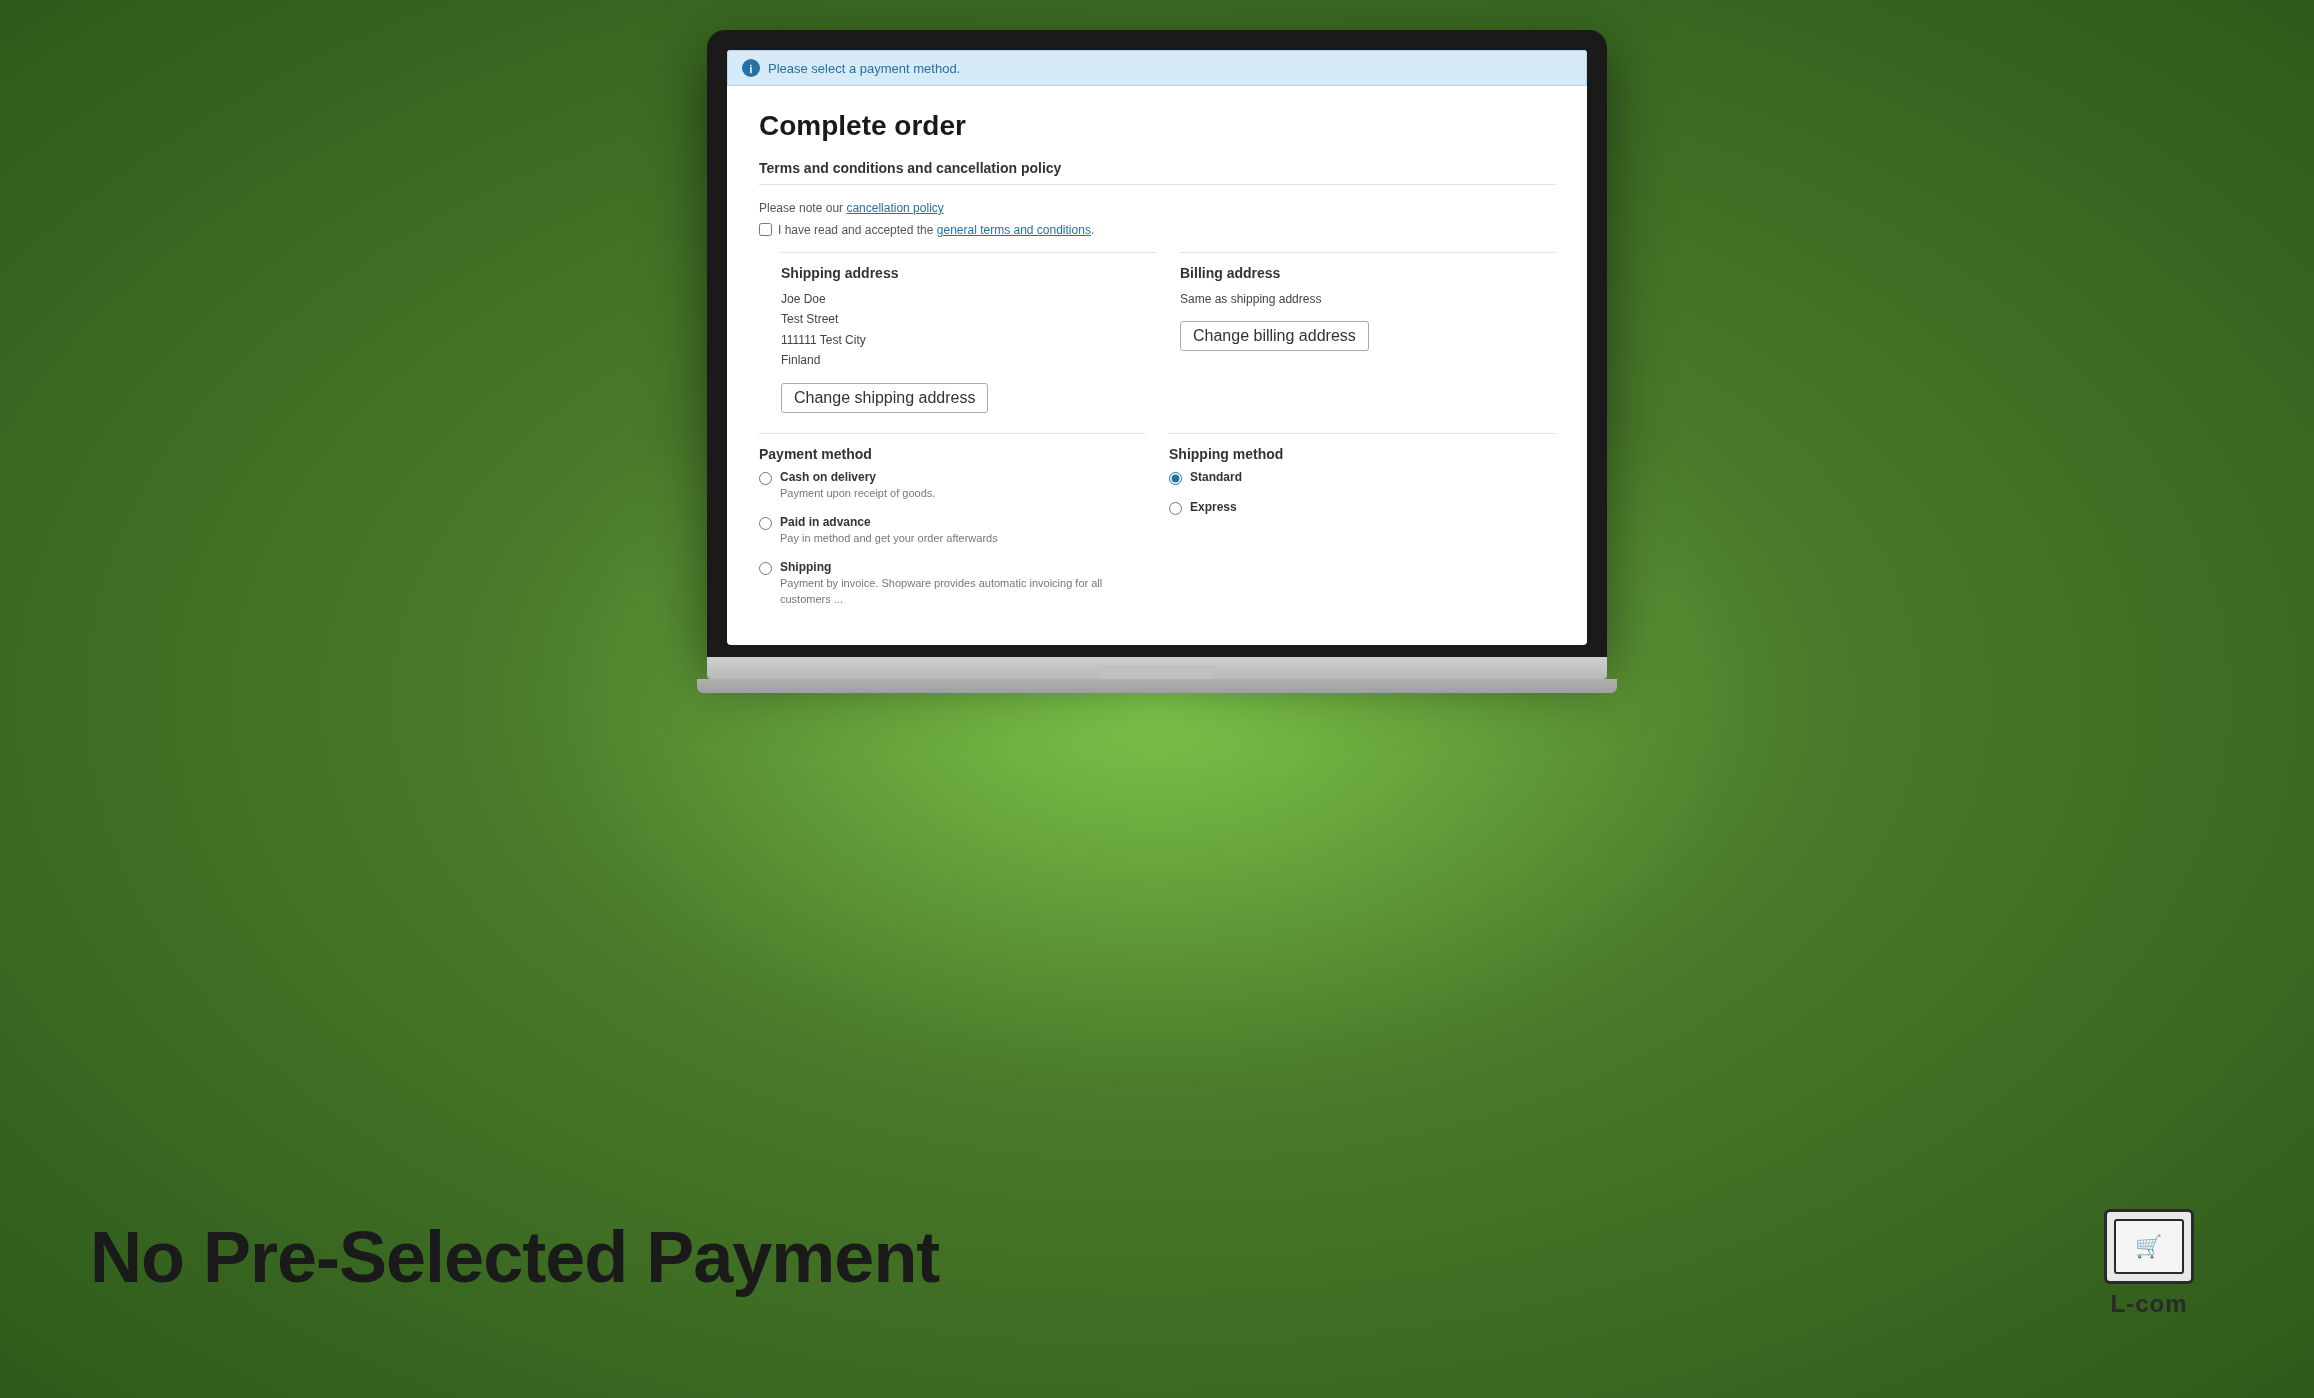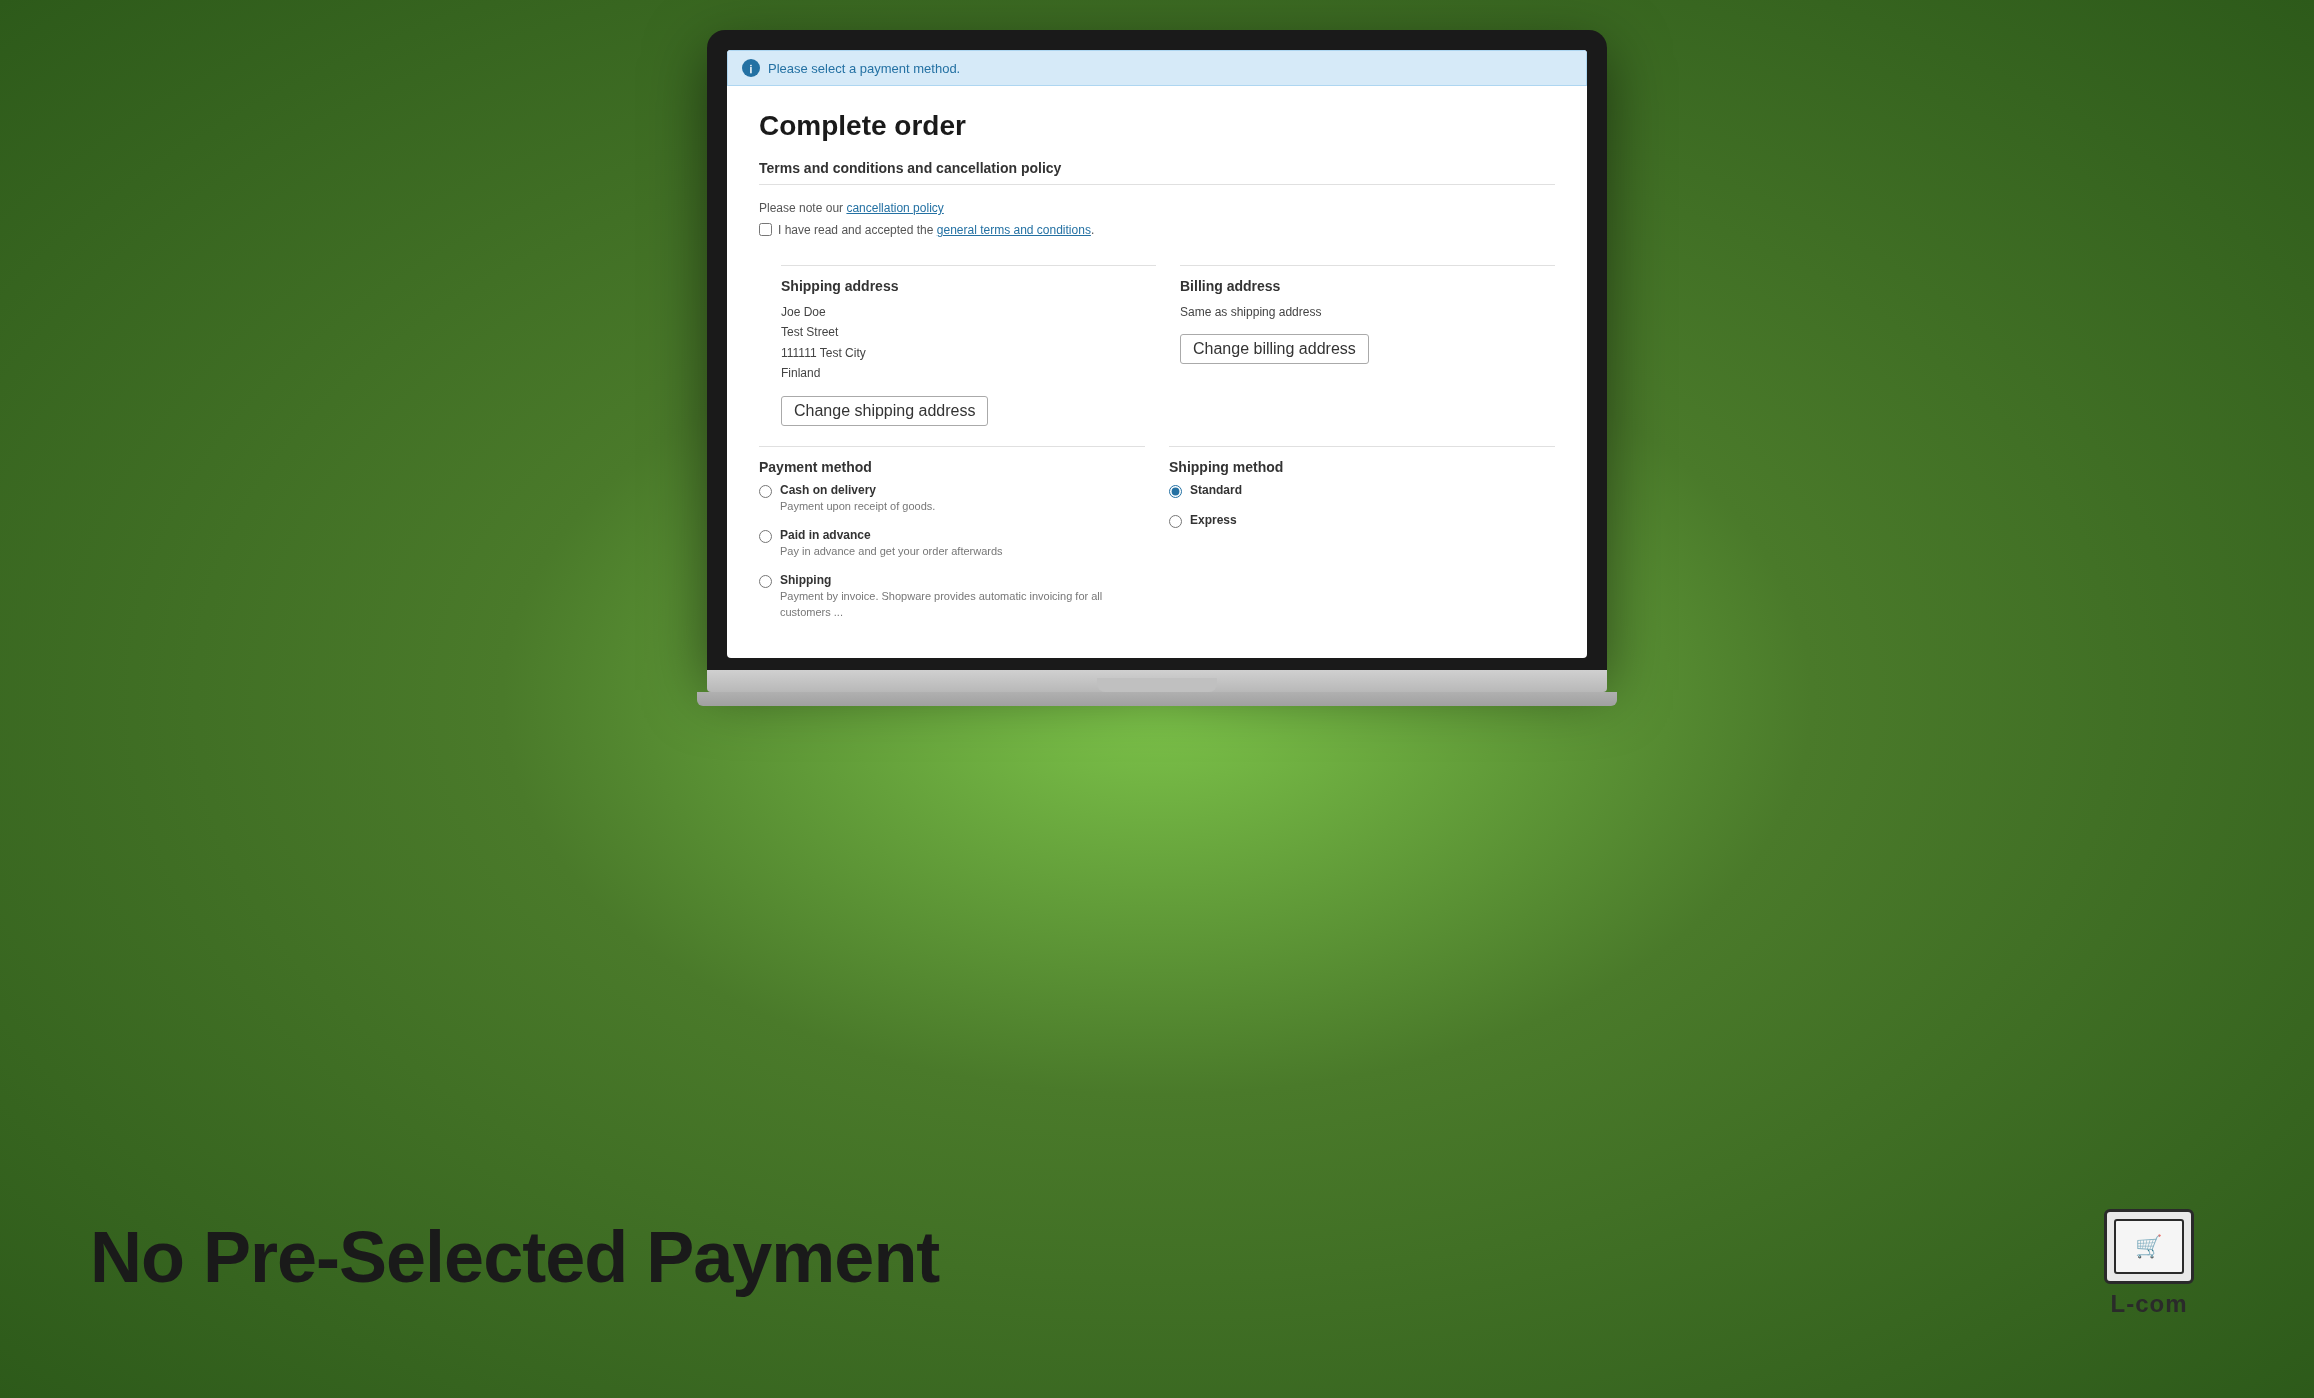--- a/index.html
+++ b/index.html
@@ -127,21 +127,21 @@
       text-decoration: underline;
       cursor: pointer;
     }
 
     .checkbox-row {
       display: flex;
       align-items: flex-start;
       gap: 6px;
       font-size: 12px;
       color: #555;
-      margin-bottom: 28px;
+      margin-bottom: 15px;
     }
 
     .checkbox-row input[type="checkbox"] {
       width: 13px;
       height: 13px;
     }
 
     
     .address-grid {
       display: grid;
@@ -332,21 +332,21 @@
               <div>
                 <div class="method-option-label">Cash on delivery</div>
                 <div class="method-option-desc">Payment upon receipt of goods.</div>
               </div>
             </div>
 
             <div class="method-option">
               <input type="radio" name="payment" class="radio-blue" style="">
               <div>
                 <div class="method-option-label">Paid in advance</div>
-                <div class="method-option-desc">Pay in advance and get your order afterwards</div>
+                <div class="method-option-desc">Pay in method and get your order afterwards</div>
               </div>
             </div>
 
             <div class="method-option">
               <input type="radio" name="payment" class="radio-blue" style="">
               <div>
                 <div class="method-option-label">Shipping</div>
                 <div class="method-option-desc">Payment by invoice. Shopware provides automatic invoicing for all customers ...</div>
               </div>
             </div>

